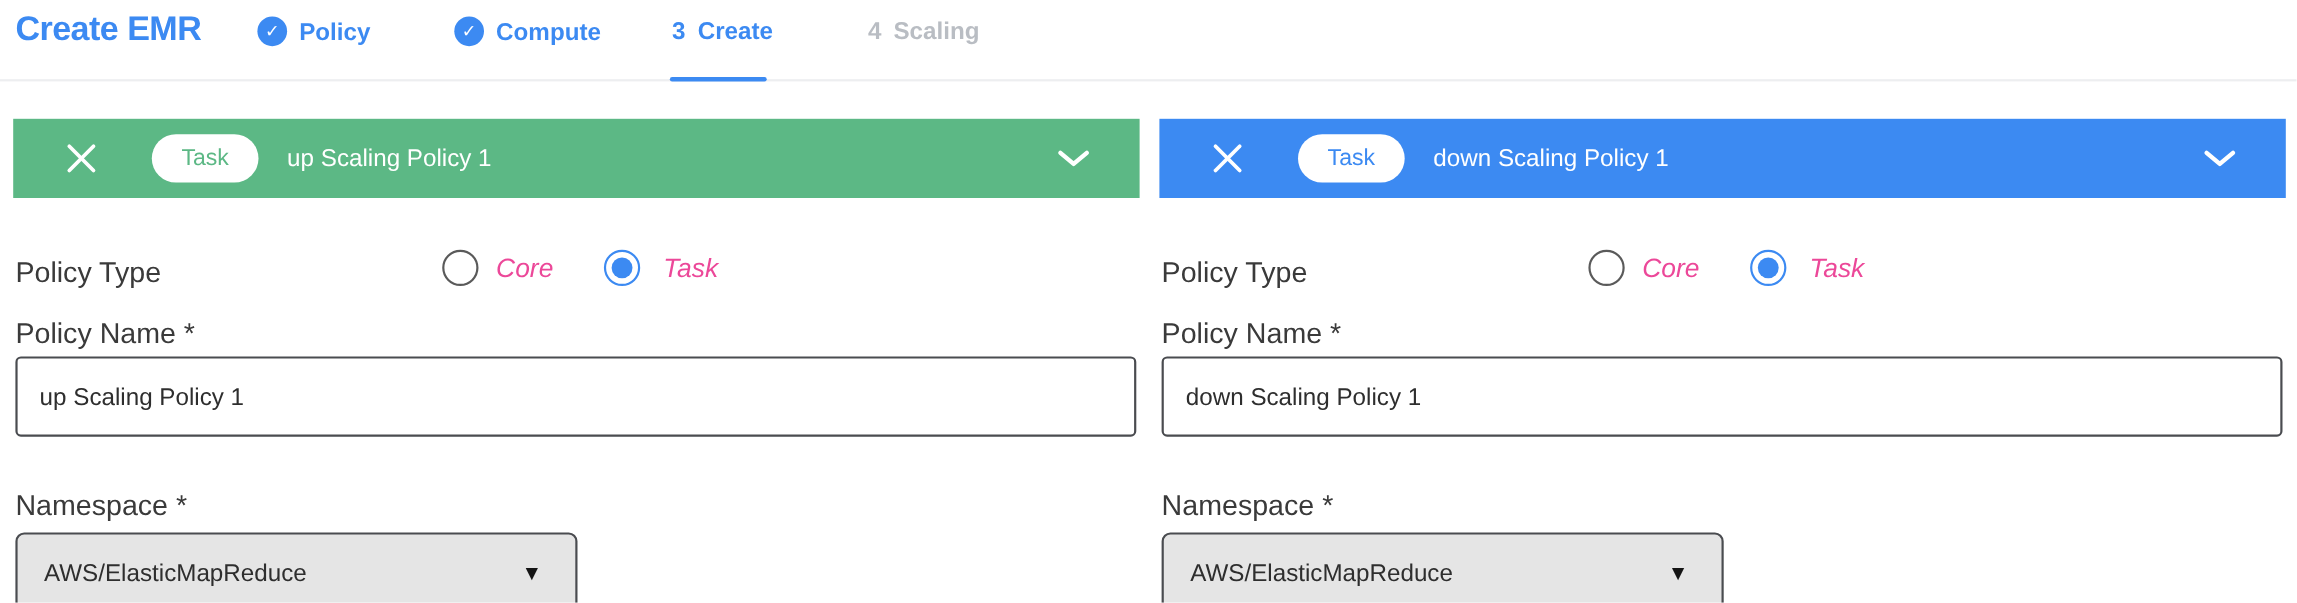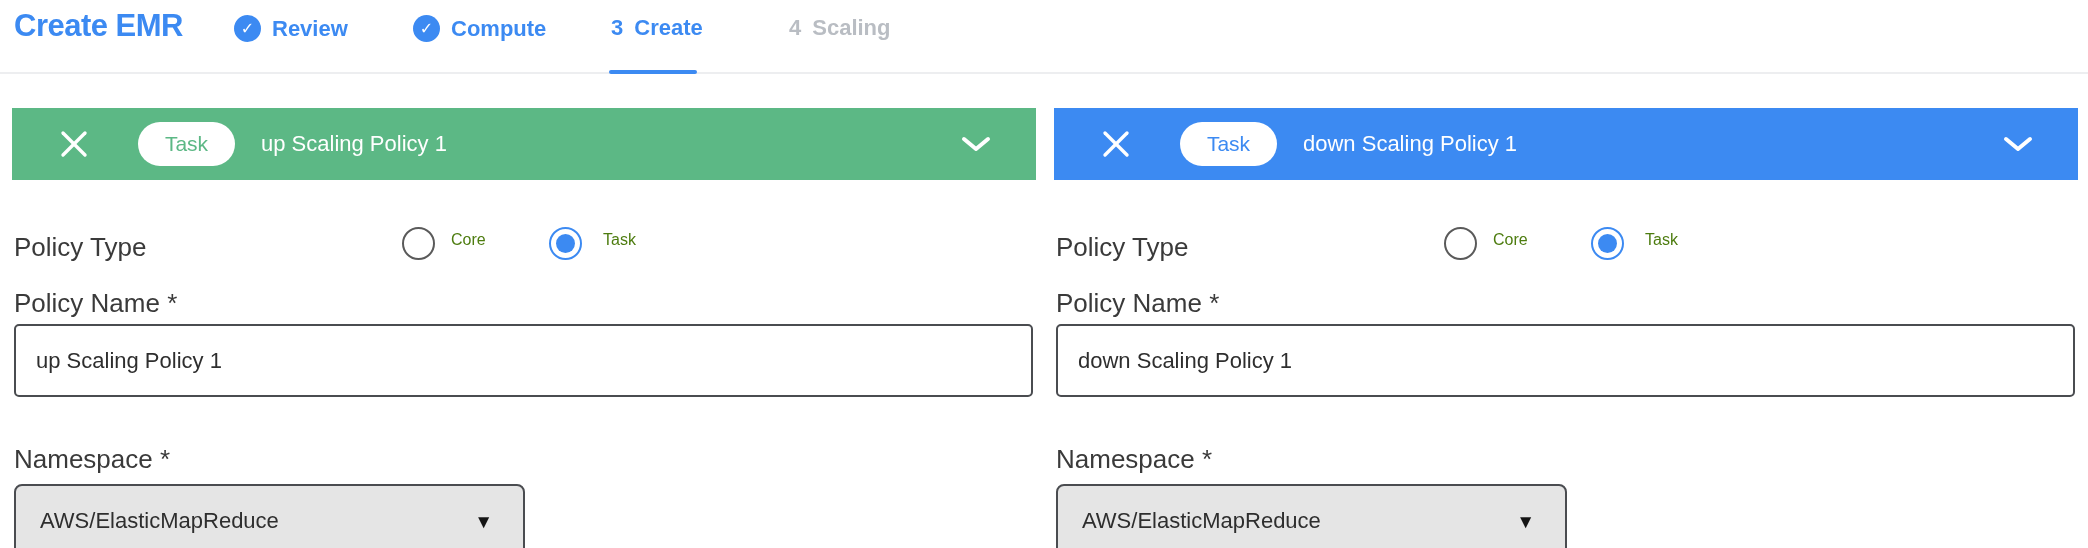--- a/index.html
+++ b/index.html
@@ -44,40 +44,40 @@
   .field-label{position:absolute;left:2px;font-size:26px;color:var(--label);white-space:nowrap;}
   .lbl-policy-type{top:124px;}
   .lbl-policy-name{top:180px;}
   .lbl-namespace{top:336px;}
 
   .radio{position:absolute;top:119px;width:33px;height:33px;border-radius:50%;background:#fff;border:2.5px solid #5a5a5a;cursor:pointer;}
   .radio--core{left:390px;}
   .radio--task{left:537px;}
   .radio--selected{border-color:var(--blue);}
   .radio--selected .radio-dot{position:absolute;left:50%;top:50%;width:19px;height:19px;margin:-9.5px 0 0 -9.5px;border-radius:50%;background:var(--blue);}
-  .radio-label{position:absolute;top:123px;font-size:16px;color:#4d7c0f;white-space:nowrap;}
+  .radio-label{position:absolute;top:123px;font-size:24px;color:#ec4899;white-space:nowrap;font-style:italic;}
   .radio-label--core{left:439px;}
   .radio-label--task{left:591px;}
 
   .text-input{position:absolute;left:2px;top:216px;width:1019px;height:73px;border:2.5px solid var(--border-dark);border-radius:5px;font-family:"Liberation Sans","DejaVu Sans",sans-serif;font-size:22px;color:#2e2e2e;padding:0 20px;outline:none;background:#fff;}
 
   .select-box{position:absolute;left:2px;top:376px;width:511px;height:74px;border:2.5px solid var(--border-dark);border-radius:8px;background:#e5e5e5;display:flex;align-items:center;justify-content:space-between;padding:0 30px 0 24px;font-size:22px;color:#2e2e2e;cursor:pointer;}
   .select-arrow{font-size:19px;color:#141414;line-height:1;}
 </style>
 </head>
 <body>
 
 <div class="page">
 
   <header class="wizard-header">
     <div class="page-title">Create EMR</div>
 
     <div class="step" style="left:234px">
       <span class="check-circle">✓</span>
-      <span>Review</span>
+      <span>Policy</span>
     </div>
 
     <div class="step" style="left:413px">
       <span class="check-circle">✓</span>
       <span>Compute</span>
     </div>
 
     <div class="step" style="left:611px">
       <span class="step-num">3</span>
       <span>Create</span>

